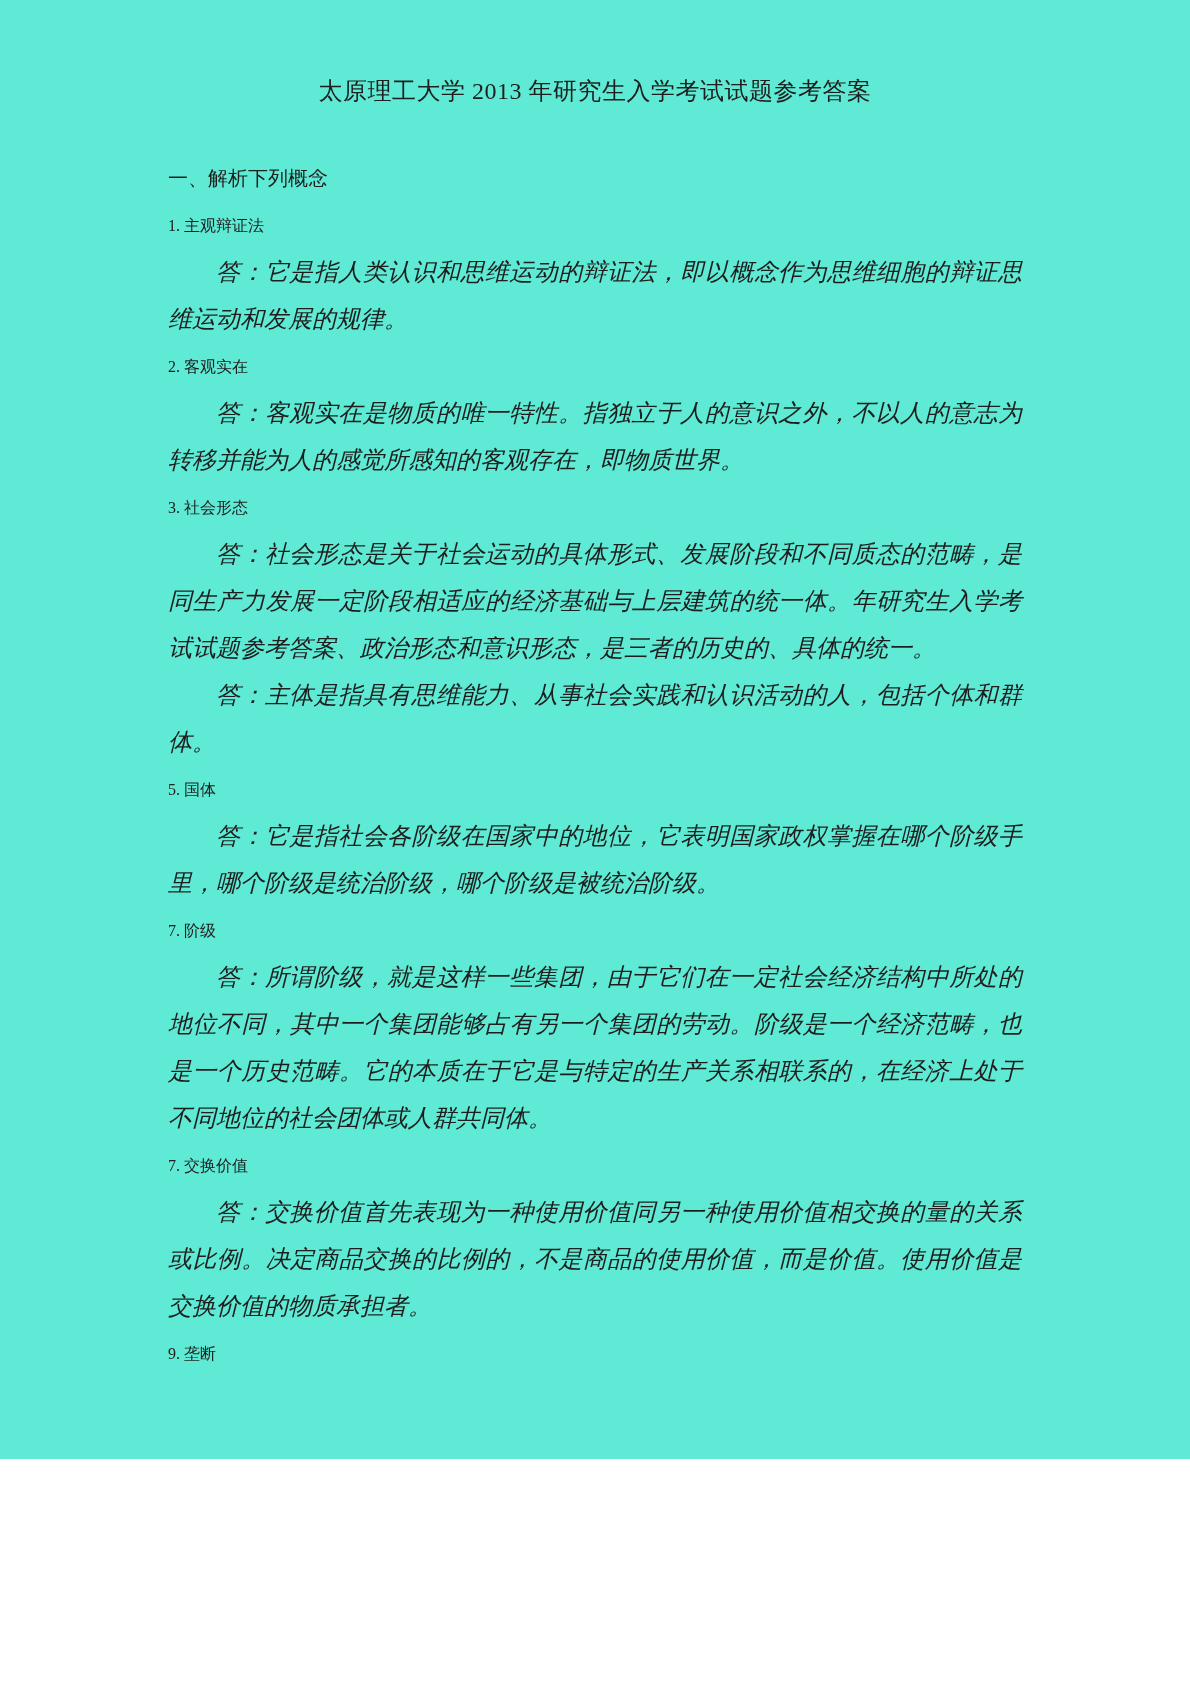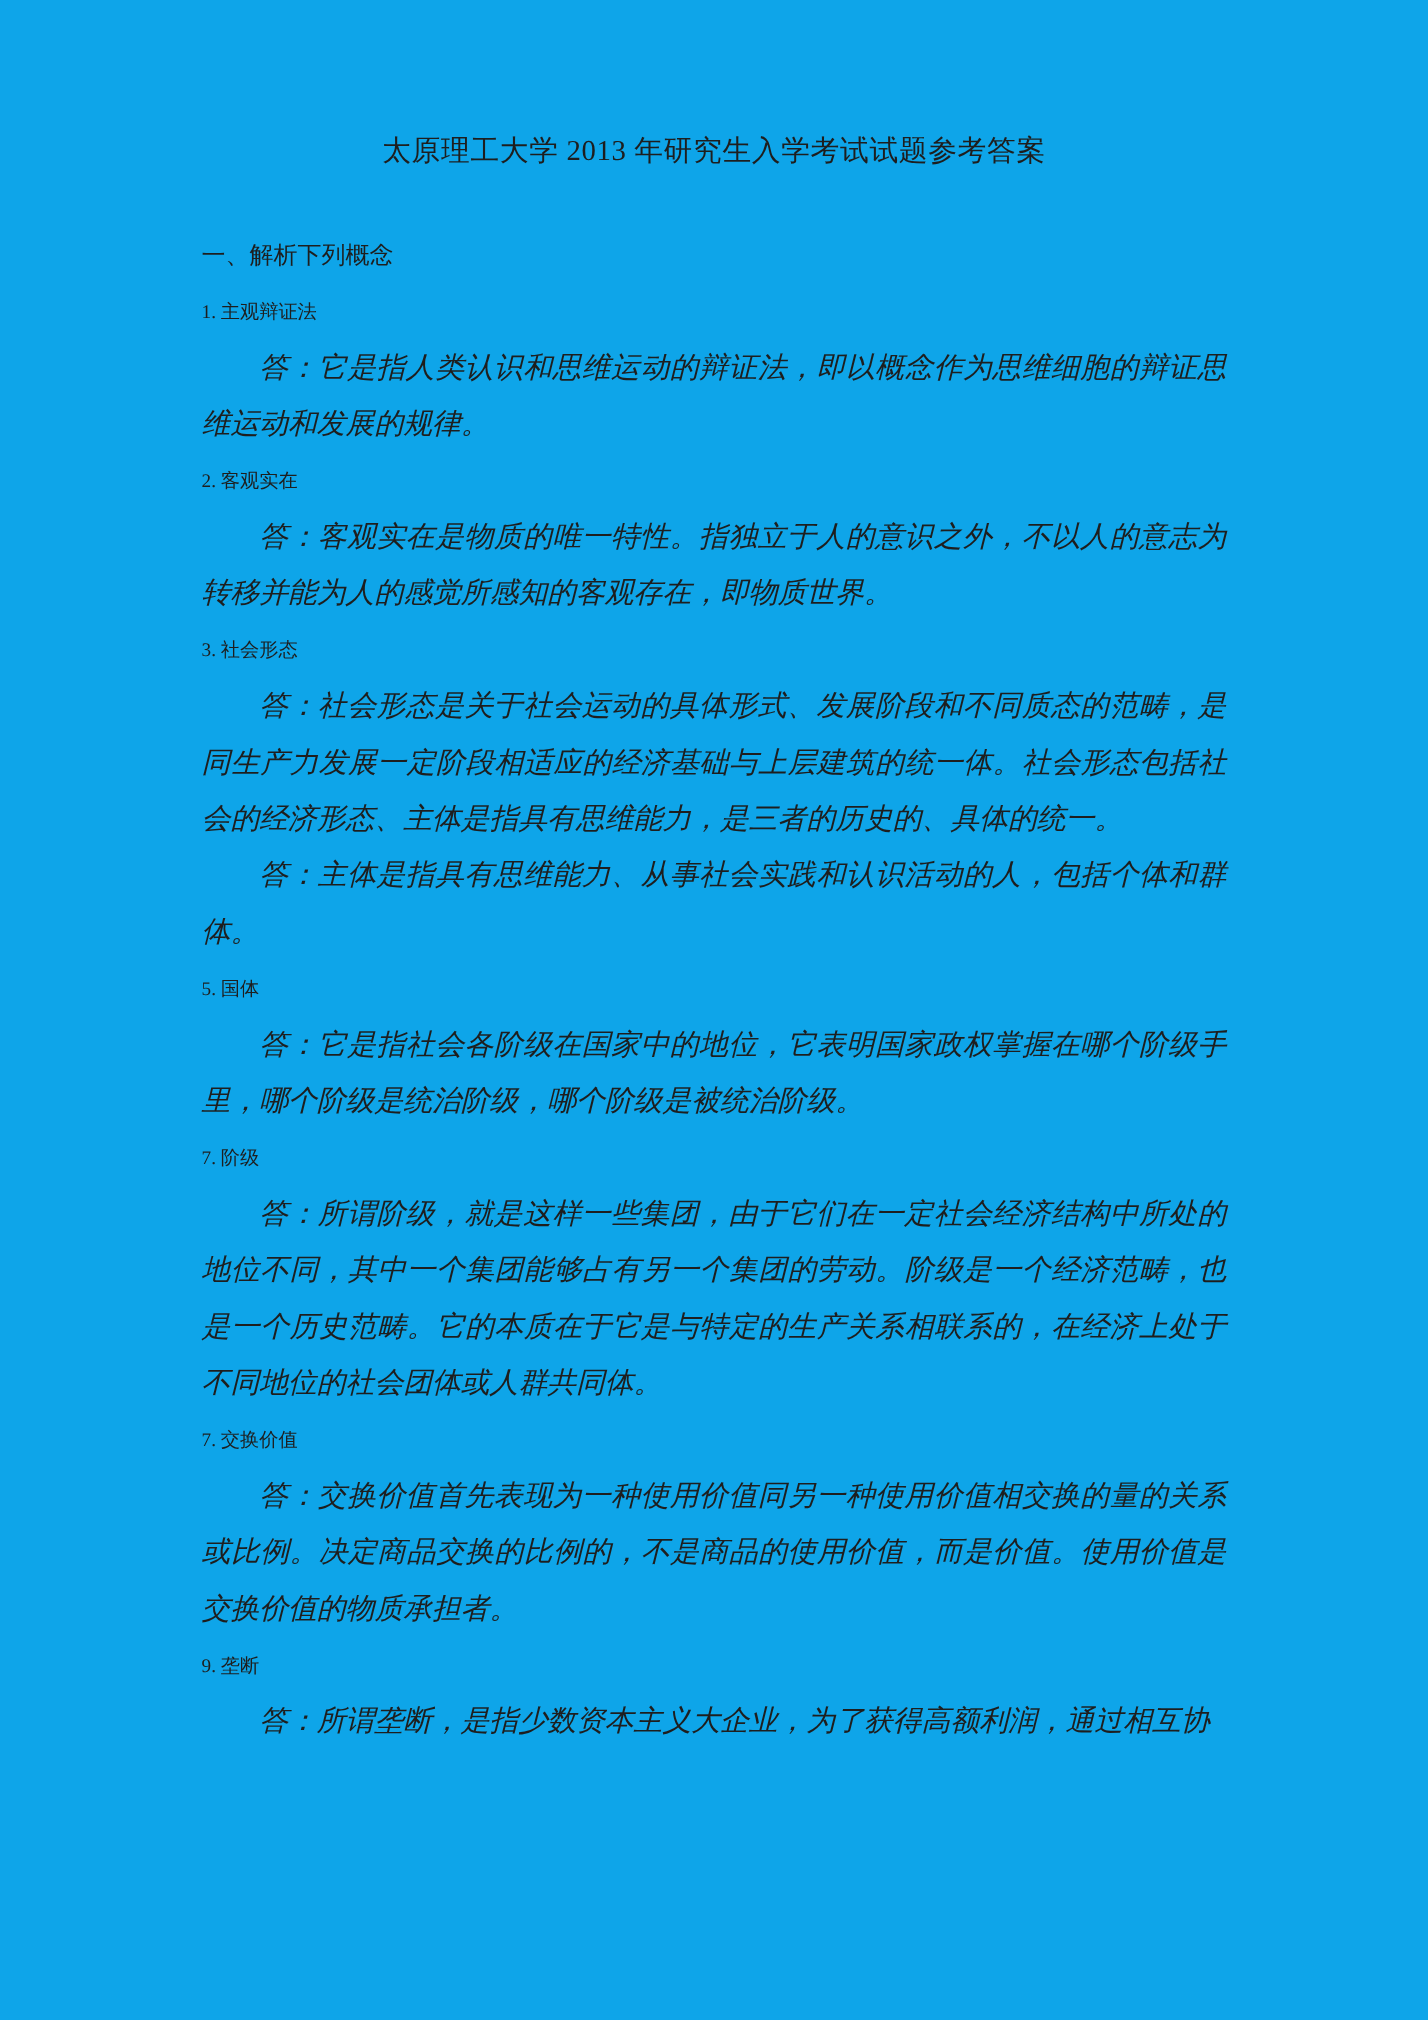--- a/index.html
+++ b/index.html
@@ -9,24 +9,24 @@
   }
   body {
     width: 1190px;
     height: 1683px;
     font-family: "Liberation Serif", "DejaVu Serif", serif;
     color: #1e1e1e;
   }
   .page {
     box-sizing: border-box;
     width: 1190px;
-    height: 1683px;
-    padding: 103px 168px 40px 168px;
+    height: 1459px;
+    padding: 68px 168px 40px 168px;
     overflow: hidden;
-    background: #0ea5e9;
+    background: #5eead4;
   }
   .doc-title {
     font-size: 24px;
     line-height: 47px;
     font-weight: 400;
     text-align: center;
     margin: 0 0 40px 0;
     letter-spacing: 0.5px;
   }
   .section-heading {
@@ -65,21 +65,21 @@
     <p class="answer">答：它是指人类认识和思维运动的辩证法，即以概念作为思维细胞的辩证思维运动和发展的规律。</p>
   </div>
 
   <div class="item">
     <p class="term">2. 客观实在</p>
     <p class="answer">答：客观实在是物质的唯一特性。指独立于人的意识之外，不以人的意志为转移并能为人的感觉所感知的客观存在，即物质世界。</p>
   </div>
 
   <div class="item">
     <p class="term">3. 社会形态</p>
-    <p class="answer">答：社会形态是关于社会运动的具体形式、发展阶段和不同质态的范畴，是同生产力发展一定阶段相适应的经济基础与上层建筑的统一体。社会形态包括社会的经济形态、主体是指具有思维能力，是三者的历史的、具体的统一。</p>
+    <p class="answer">答：社会形态是关于社会运动的具体形式、发展阶段和不同质态的范畴，是同生产力发展一定阶段相适应的经济基础与上层建筑的统一体。年研究生入学考试试题参考答案、政治形态和意识形态，是三者的历史的、具体的统一。</p>
   </div>
 
   <div class="item">
     <p class="answer">答：主体是指具有思维能力、从事社会实践和认识活动的人，包括个体和群体。</p>
   </div>
 
   <div class="item">
     <p class="term">5. 国体</p>
     <p class="answer">答：它是指社会各阶级在国家中的地位，它表明国家政权掌握在哪个阶级手里，哪个阶级是统治阶级，哪个阶级是被统治阶级。</p>
   </div>
@@ -89,16 +89,15 @@
     <p class="answer">答：所谓阶级，就是这样一些集团，由于它们在一定社会经济结构中所处的地位不同，其中一个集团能够占有另一个集团的劳动。阶级是一个经济范畴，也是一个历史范畴。它的本质在于它是与特定的生产关系相联系的，在经济上处于不同地位的社会团体或人群共同体。</p>
   </div>
 
   <div class="item">
     <p class="term">7. 交换价值</p>
     <p class="answer">答：交换价值首先表现为一种使用价值同另一种使用价值相交换的量的关系或比例。决定商品交换的比例的，不是商品的使用价值，而是价值。使用价值是交换价值的物质承担者。</p>
   </div>
 
   <div class="item">
     <p class="term">9. 垄断</p>
-    <p class="answer">答：所谓垄断，是指少数资本主义大企业，为了获得高额利润，通过相互协</p>
   </div>
 
 </div>
 
 </body></html>

